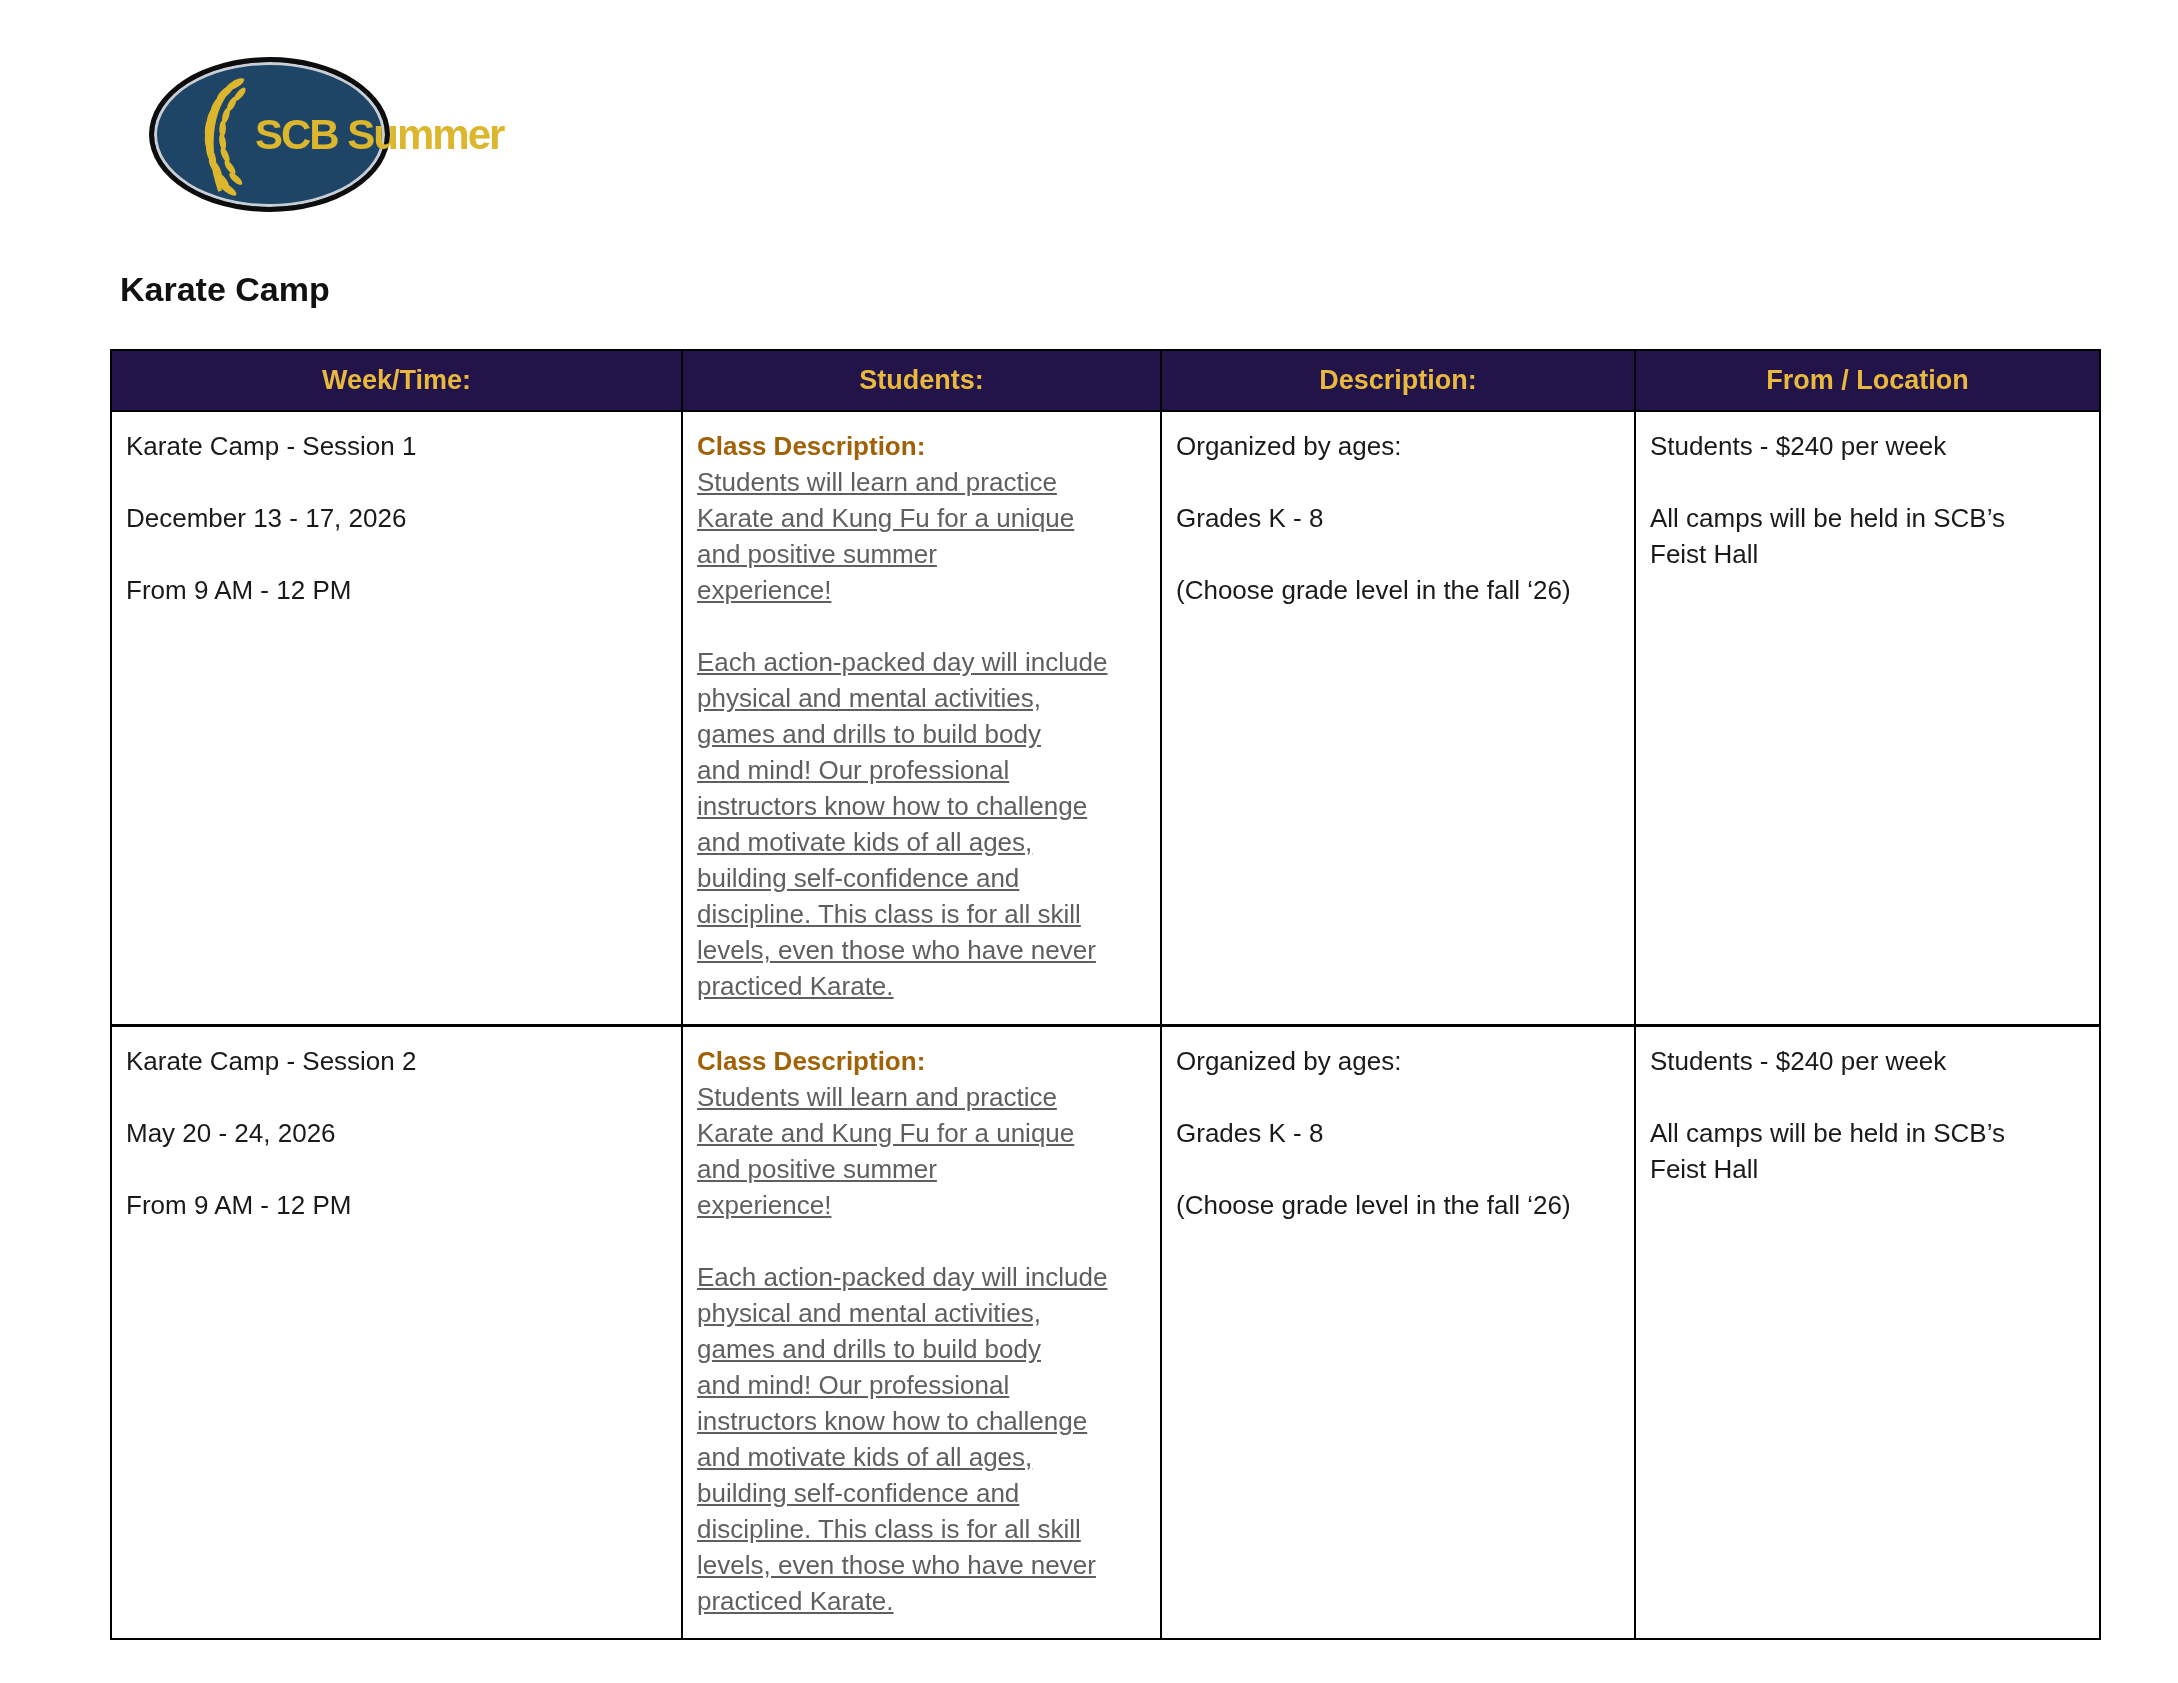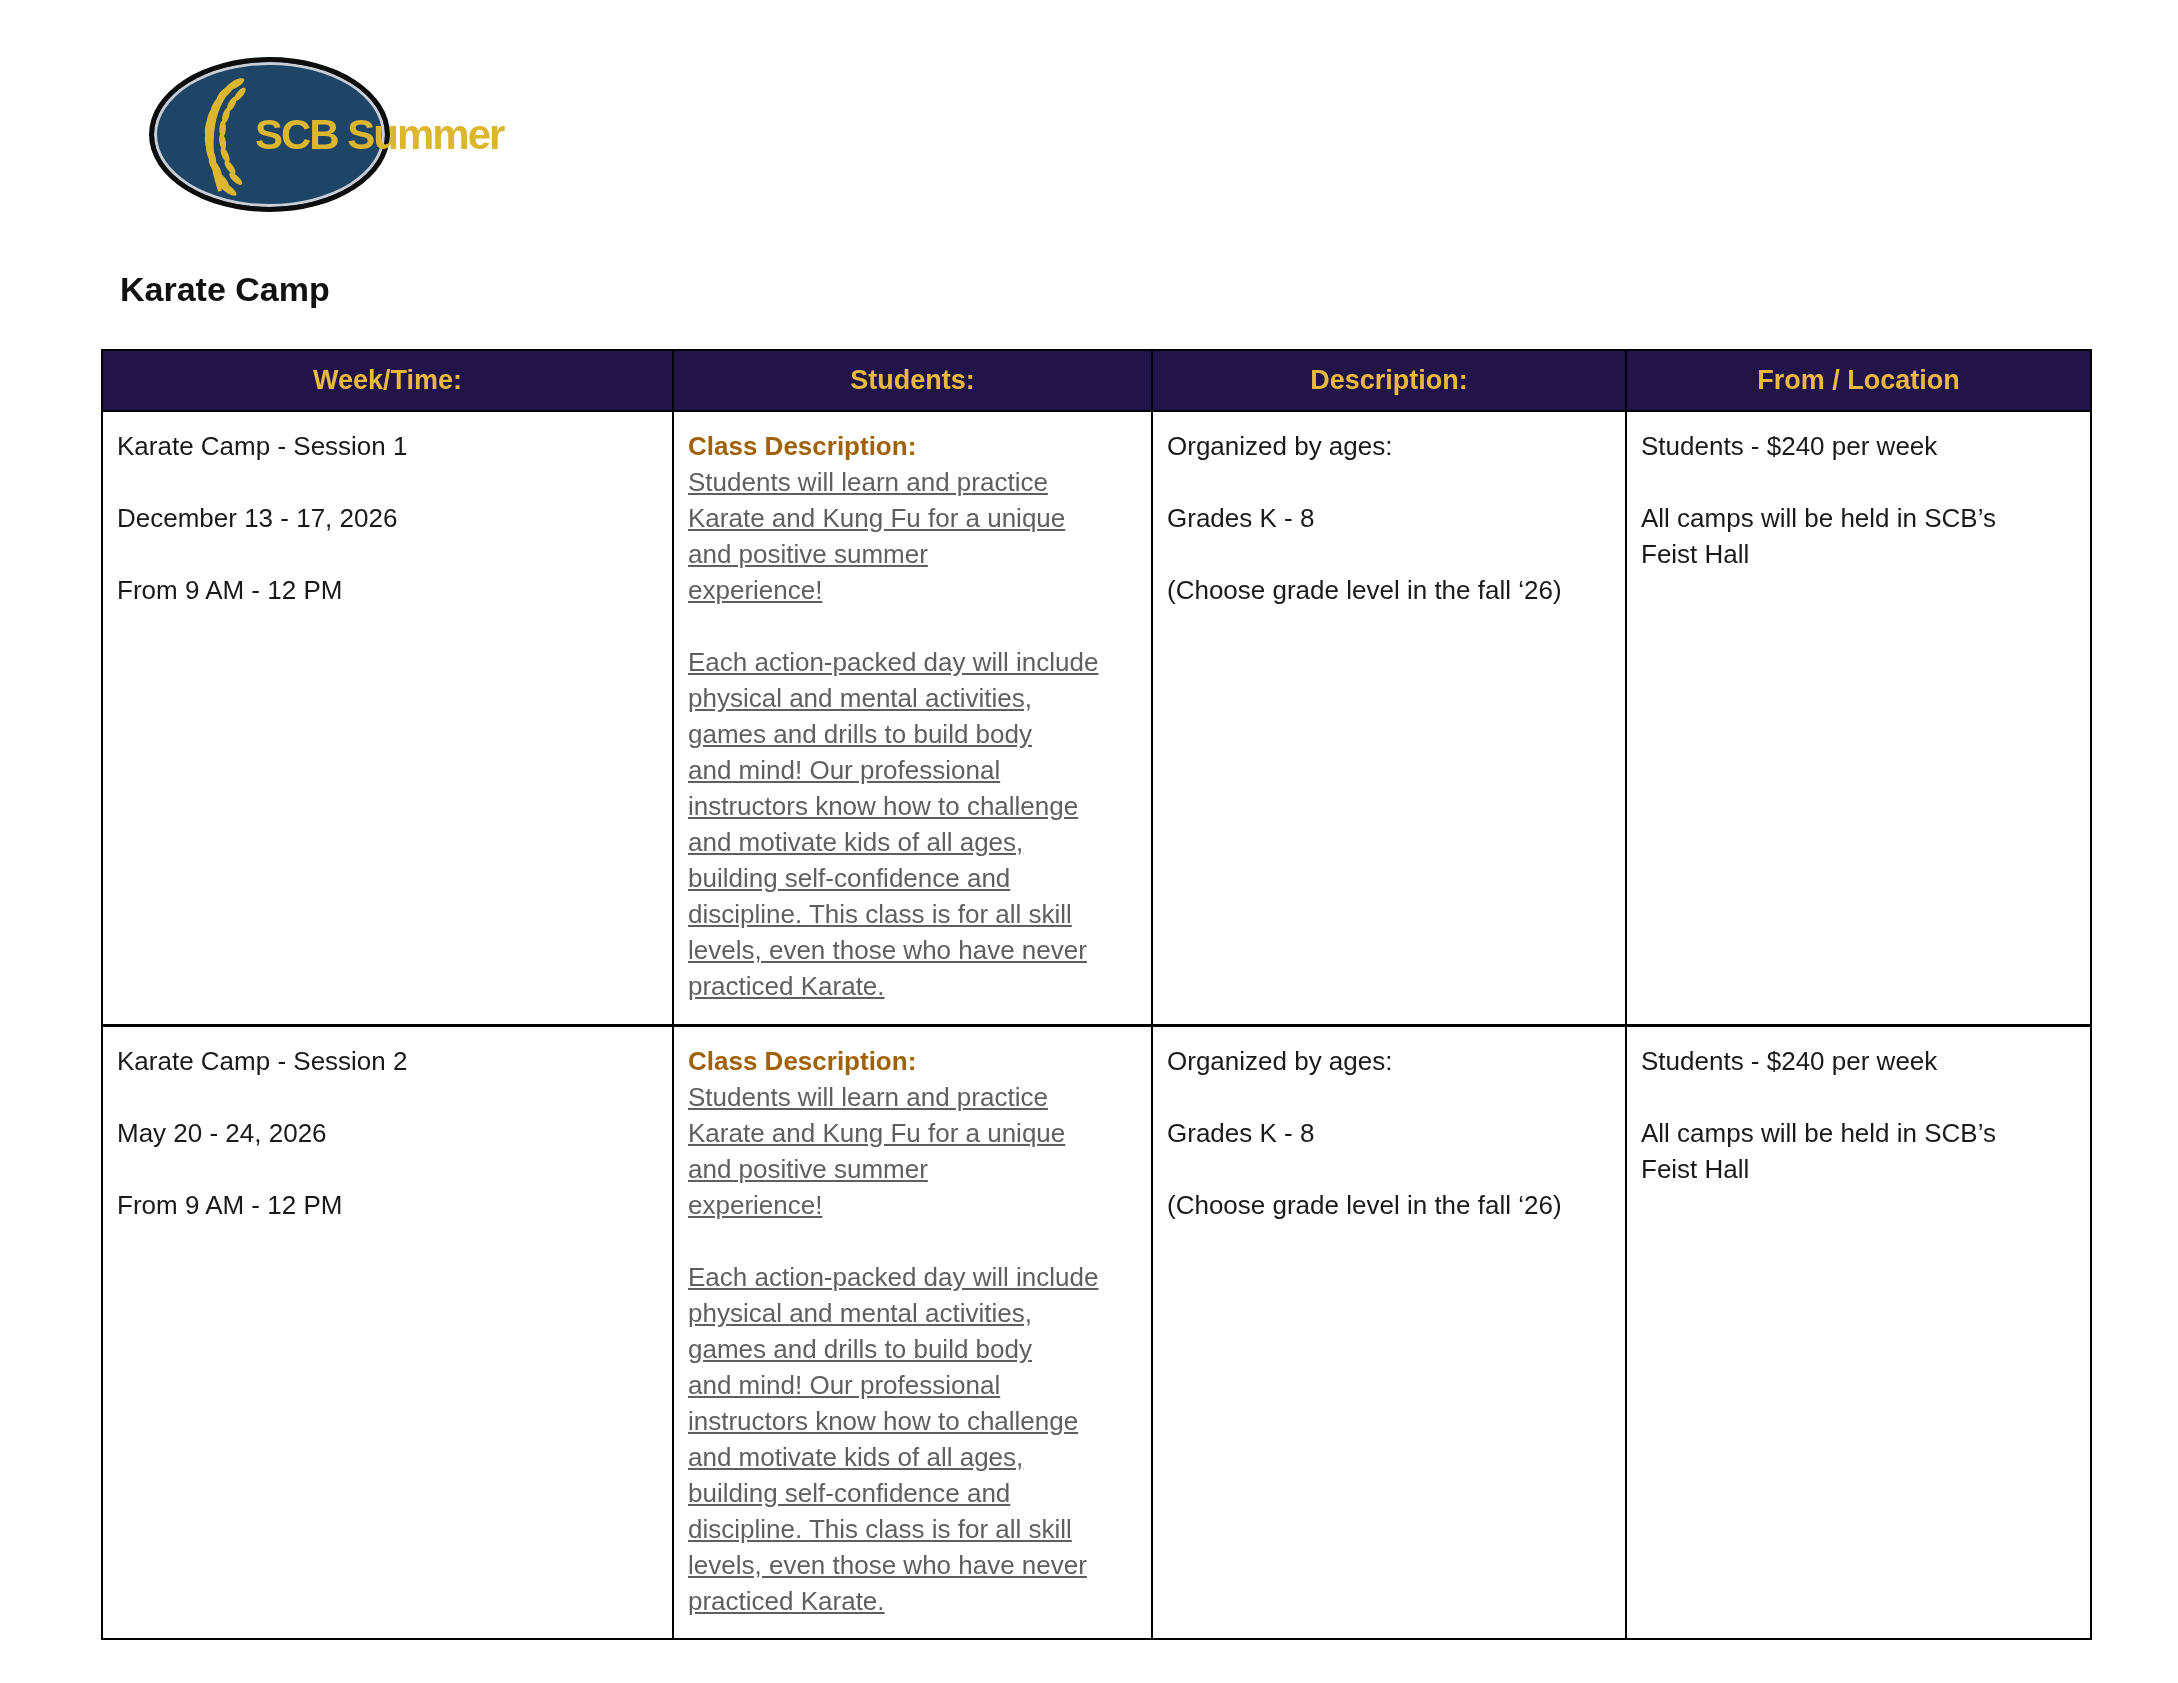--- a/index.html
+++ b/index.html
@@ -51,21 +51,21 @@
     top: 262px;
     font-size: 34px;
     font-weight: 700;
     color: #111111;
     margin: 8px;
   }
 
   
   table.camp-table {
     position: absolute;
-    left: 101px;
+    left: 110px;
     top: 349px;
     width: 1990px;
     border-collapse: collapse;
     table-layout: fixed;
     padding-left: 39px;
   }
   .camp-table th,
   .camp-table td {
     border: 2px solid #000000;
     box-sizing: border-box;

